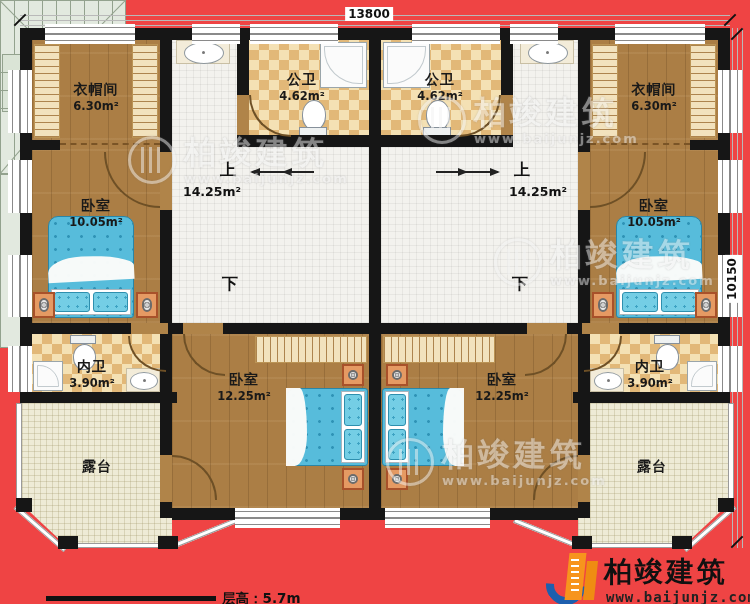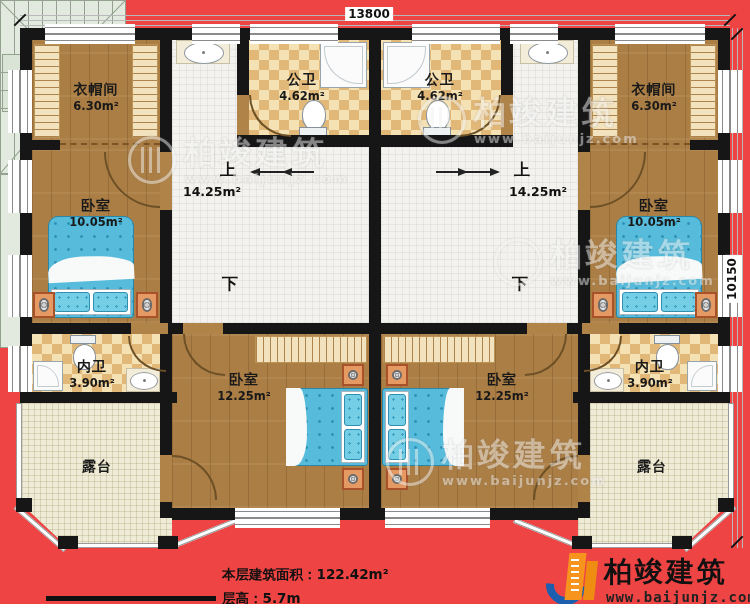--- a/index.html
+++ b/index.html
@@ -440,21 +440,20 @@
         <i></i>
       </div>
     <div>
         <div class="wm-name">柏竣建筑</div>
         <div class="wm-url">www.baijunjz.com</div>
       </div>
   </div>
 
   <div class="title-ul1"></div>
   <div class="title-ul2"></div>
-  <div class="title-area">本层建筑面积：122.42m²</div>
   <div class="title-h">层高：5.7m</div>
   <div class="bi">
     <div class="bi-swoosh"></div>
       <div class="bi-b1"></div>
       <div class="bi-b2"></div>
       <div class="bi-w"></div>
   </div>
   <div class="brand-name">柏竣建筑</div>
   <div class="brand-url">www.baijunjz.com</div>
 

